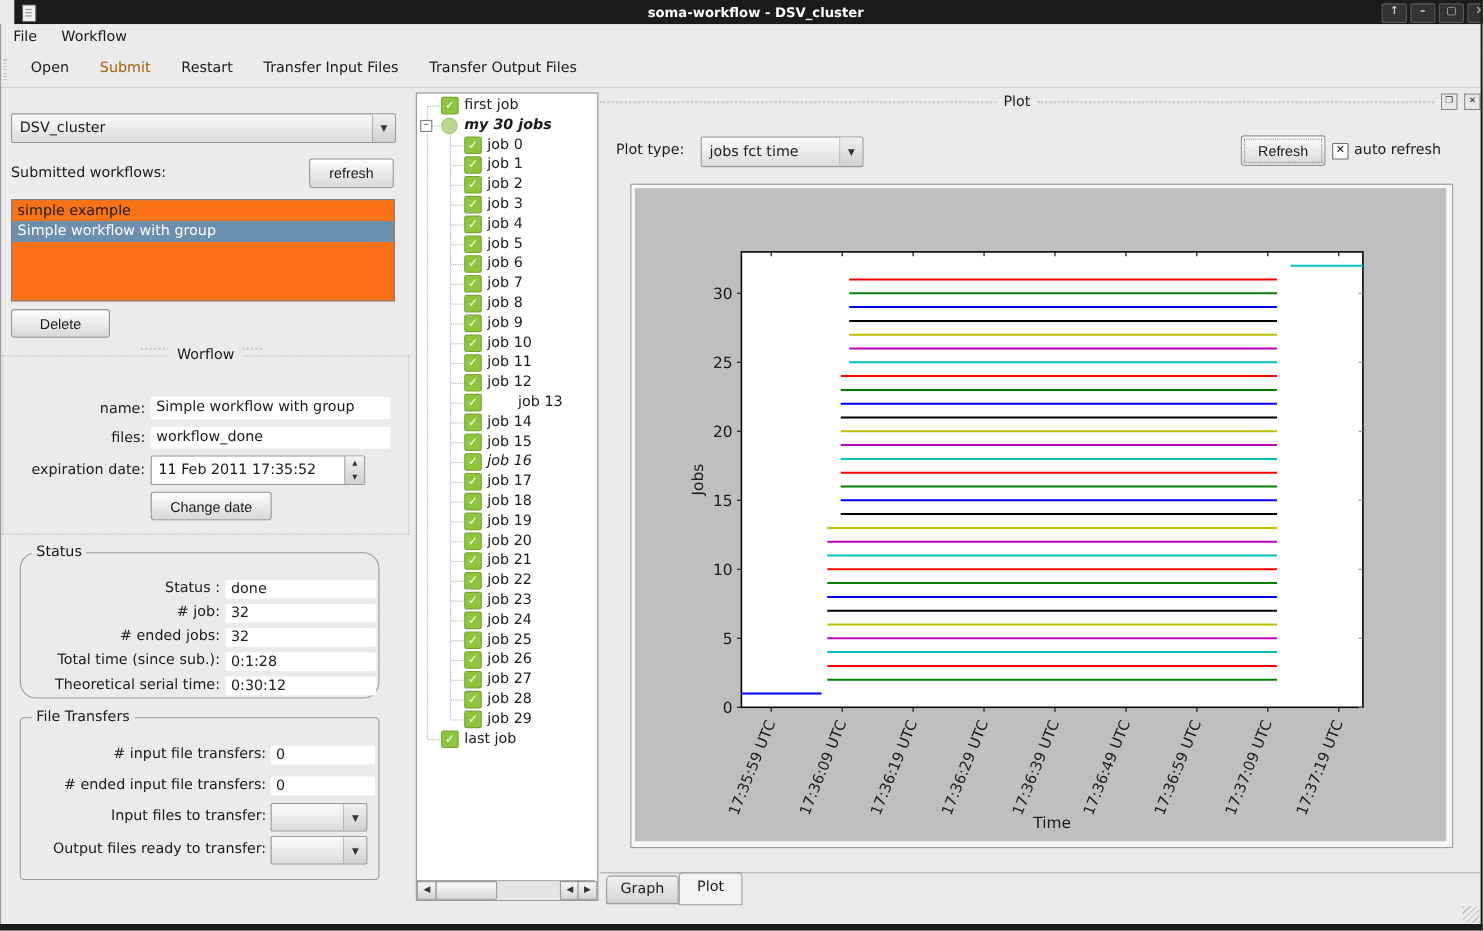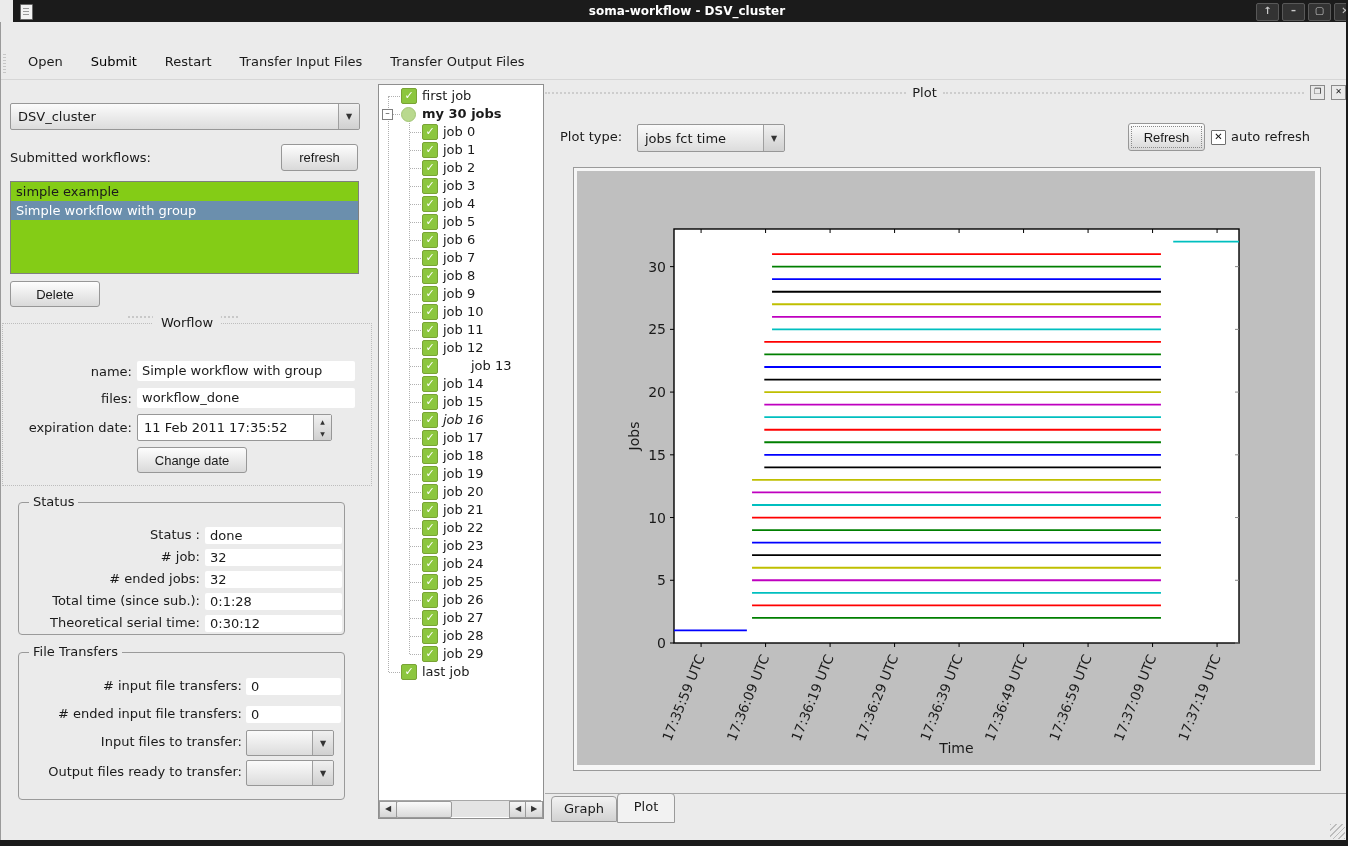--- a/index.html
+++ b/index.html
@@ -20,39 +20,39 @@
     color:#c9c9c9;font-size:10px;line-height:14px;text-align:center;font-weight:bold;}
   
   .menubar{position:absolute;left:0;top:22px;width:1348px;height:24px;background:#ebebeb;
     border-bottom:1px solid #dedede;}
   .menu-item{display:inline-block;padding:0 8px;line-height:23px;}
   .toolbar{position:absolute;left:0;top:46px;width:1348px;height:33px;background:#ebebeb;
     border-bottom:1px solid #d6d6d6;}
   .tool-handle{position:absolute;left:3px;top:6px;width:3px;height:21px;
     background:repeating-linear-gradient(0deg,#c6c6c6 0 1px,transparent 1px 3px);}
   .tool-item{display:inline-block;margin-left:28px;line-height:32px;}
-  .tool-item.disabled{color:#000000;}
+  .tool-item.disabled{color:#a16207;}
   
   .btn{background:linear-gradient(#fdfdfd,#d9d9d9);border:1px solid #979797;border-radius:3px;
     text-align:center;color:#1a1a1a;}
   .field{background:#fff;border-radius:2px;padding:0 5px;white-space:nowrap;overflow:hidden;}
   .combo{background:linear-gradient(#fbfbfb,#dcdcdc);border:1px solid #979797;border-radius:2px;}
   .combo .combo-text{position:absolute;left:7px;top:0;bottom:0;display:flex;align-items:center;}
   .combo .combo-arrow{position:absolute;right:0;top:0;bottom:0;width:20px;
     border-left:1px solid #9f9f9f;display:flex;align-items:center;justify-content:center;
     font-size:8px;color:#333;background:linear-gradient(#f0f0f0,#d0d0d0);border-radius:0 2px 2px 0;}
   .rlabel{position:absolute;text-align:right;white-space:nowrap;}
   .group{position:absolute;border:1px solid #9a9a9a;border-radius:4px;}
   .group-title{position:absolute;top:-9px;left:10px;background:#ebebeb;padding:0 4px;}
   .dgroup{position:absolute;border:1px dotted #bdbdbd;}
   .dgroup-title{position:absolute;top:-9px;left:50%;transform:translateX(-50%);
     background:#ebebeb;padding:0 8px;}
   .splitter-dots{position:absolute;border-top:2px dotted #c8c8c8;}
   
-  .listbox{position:absolute;background:#84cc16;border:1px solid #7f7f7f;overflow:hidden;}
+  .listbox{position:absolute;background:#f97316;border:1px solid #7f7f7f;overflow:hidden;}
   .list-row{height:19px;line-height:19px;padding:0 5px;white-space:nowrap;}
   .list-row.selected{background:#6b8fad;color:#fff;}
   
   .spinbox{position:absolute;background:#fff;border:1px solid #979797;border-radius:2px;}
   .spin-text{position:absolute;left:6px;top:0;bottom:0;display:flex;align-items:center;}
   .spin-btns{position:absolute;right:0;top:0;bottom:0;width:17px;border-left:1px solid #9f9f9f;
     background:linear-gradient(#f0f0f0,#d0d0d0);}
   .spin-up,.spin-down{position:absolute;left:0;right:0;height:50%;font-size:6px;color:#333;
     display:flex;align-items:center;justify-content:center;}
   .spin-up{top:0;} .spin-down{bottom:0;}
@@ -106,20 +106,21 @@
     <div class="win-icon"></div>
     <div class="title-text">soma-workflow - DSV_cluster</div>
     <div class="win-controls">
         <div class="win-btn">↑</div>
         <div class="win-btn">–</div>
         <div class="win-btn">▢</div>
         <div class="win-btn">✕</div>
       </div>
   </div>
 
+  <div class="menubar"><span class="menu-item" style="margin-left: 4px;">File</span><span class="menu-item" style="margin-left: 6px;">Workflow</span></div>
 
   <div class="toolbar">
     <div class="tool-handle"></div>
     <span id="tool-items"><span class="tool-item">Open</span><span class="tool-item disabled">Submit</span><span class="tool-item">Restart</span><span class="tool-item">Transfer Input Files</span><span class="tool-item">Transfer Output Files</span></span>
   </div>
 
   <div class="combo abs" style="left:10px;top:103px;width:348px;height:25px;">
     <span class="combo-text">DSV_cluster</span>
     <span class="combo-arrow">▼</span>
   </div>
@@ -146,21 +147,21 @@
   <div class="rlabel" style="left:10px;top:418px;width:122px;height:20px;line-height:20px;">expiration date:</div>
   <div class="spinbox" style="left:137px;top:414px;width:193px;height:25px;">
     <span class="spin-text">11 Feb 2011 17:35:52</span>
     <span class="spin-btns">
       <span class="spin-up">▲</span>
       <span class="spin-down">▼</span>
     </span>
   </div>
   <button class="btn abs" style="left:137px;top:447px;width:110px;height:26px;font-size:13px;">Change date</button>
 
-  <div class="group" style="left:18px;top:502px;width:325px;height:131px;">
+  <div class="group" style="left:18px;top:502px;width:325px;height:131px;border-radius:15px;">
     <span class="group-title">Status</span>
   </div>
   <div id="status-rows">
       <div class="rlabel" style="left:26px;top:526px;width:174px;height:18px;line-height:18px;">Status :</div>
       <div class="field abs" style="left:205px;top:527px;width:127px;height:17px;line-height:17px;">done</div>
       <div class="rlabel" style="left:26px;top:548px;width:174px;height:18px;line-height:18px;"># job:</div>
       <div class="field abs" style="left:205px;top:549px;width:127px;height:17px;line-height:17px;">32</div>
       <div class="rlabel" style="left:26px;top:570px;width:174px;height:18px;line-height:18px;"># ended jobs:</div>
       <div class="field abs" style="left:205px;top:571px;width:127px;height:17px;line-height:17px;">32</div>
       <div class="rlabel" style="left:26px;top:592px;width:174px;height:18px;line-height:18px;">Total time (since sub.):</div>
@@ -195,21 +196,21 @@
       <span class="sb-btn" style="left:146px;">▶</span>
     </div>
   <div class="conn v" style="left:9px;top:11px;height:576px;"></div>
       <div class="conn v" style="left:30px;top:29px;height:540px;"></div>
       <div class="conn h" style="left:10px;top:11px;width:11px;"></div>
       <div class="check-icon" style="left:22px;top:3px;">✓</div>
       <div class="tree-row" style="left:43px;top:2px;">first job</div>
       <div class="conn h" style="left:13px;top:29px;width:8px;"></div>
       <div class="expander" style="left:3px;top:24px;">–</div>
       <div class="circle-icon" style="left:22px;top:22px;"></div>
-      <div class="tree-row" style="left:43px;top:20px;font-weight:bold;">my 30 jobs</div>
+      <div class="tree-row" style="left:43px;top:20px;font-weight:bold;font-style:italic;">my 30 jobs</div>
       <div class="conn h" style="left:31px;top:47px;width:11px;"></div>
       <div class="check-icon" style="left:43px;top:39px;">✓</div>
       <div class="tree-row" style="left:64px;top:38px;">job 0</div>
       <div class="conn h" style="left:31px;top:65px;width:11px;"></div>
       <div class="check-icon" style="left:43px;top:57px;">✓</div>
       <div class="tree-row" style="left:64px;top:56px;">job 1</div>
       <div class="conn h" style="left:31px;top:83px;width:11px;"></div>
       <div class="check-icon" style="left:43px;top:75px;">✓</div>
       <div class="tree-row" style="left:64px;top:74px;">job 2</div>
       <div class="conn h" style="left:31px;top:101px;width:11px;"></div>

